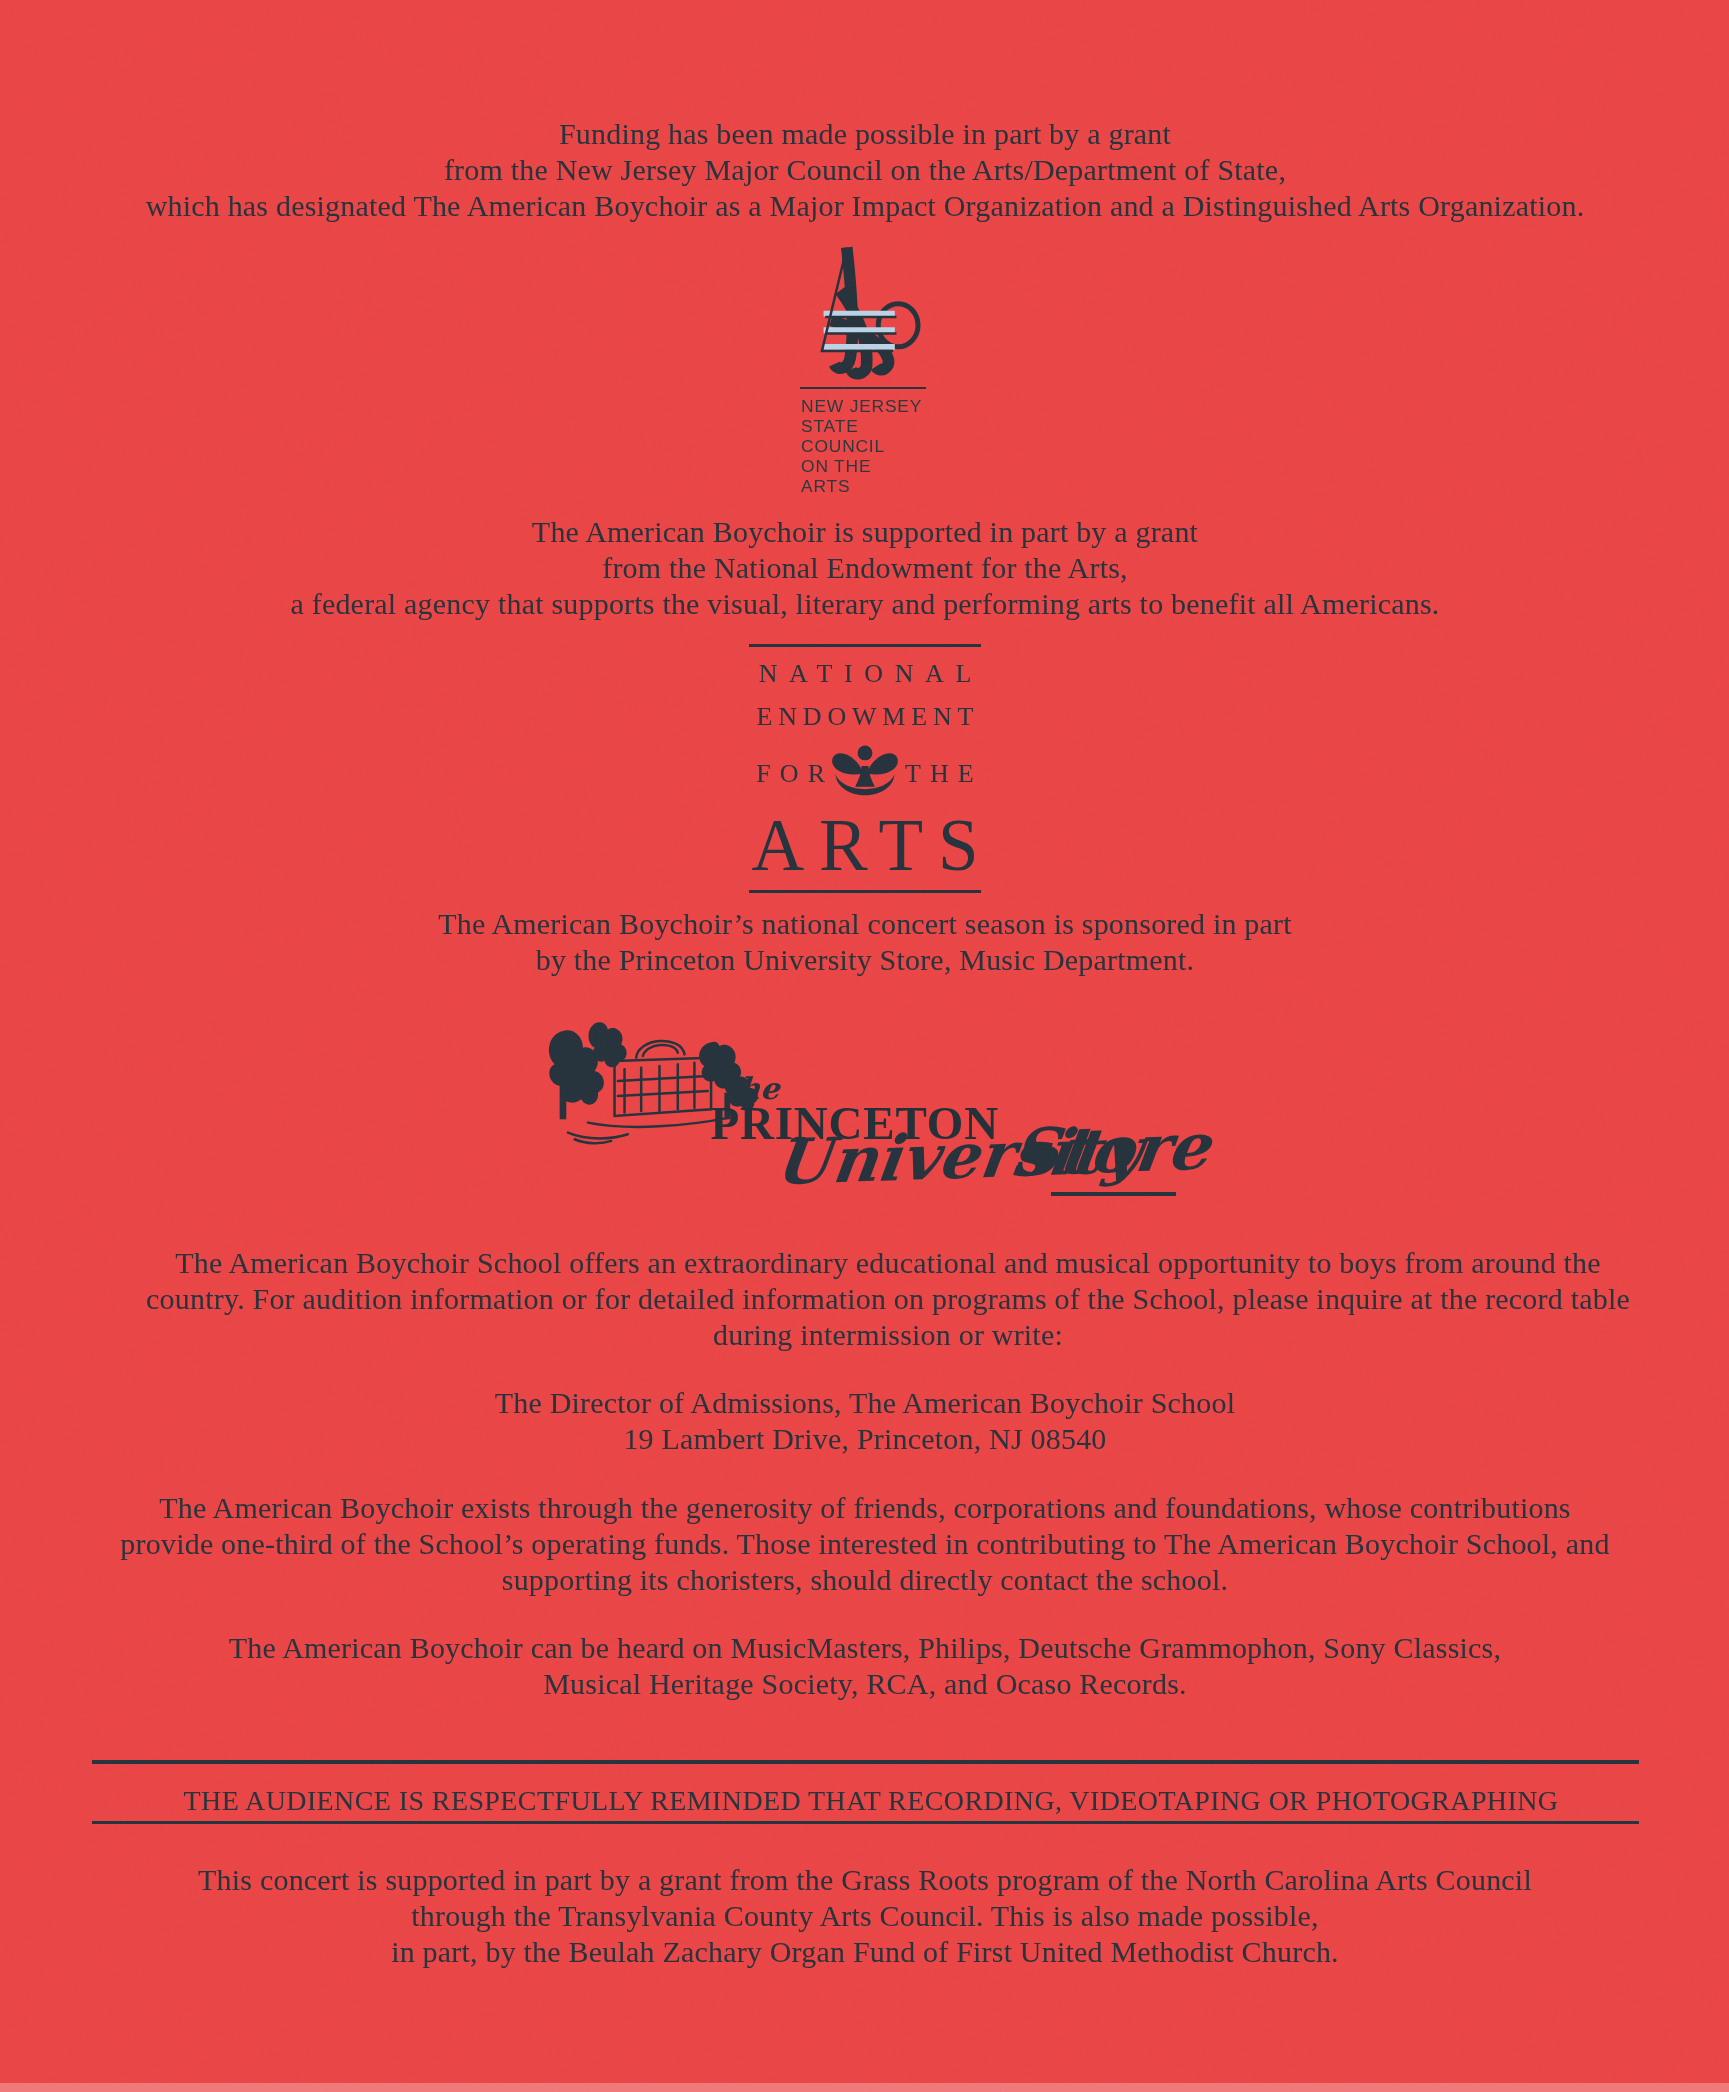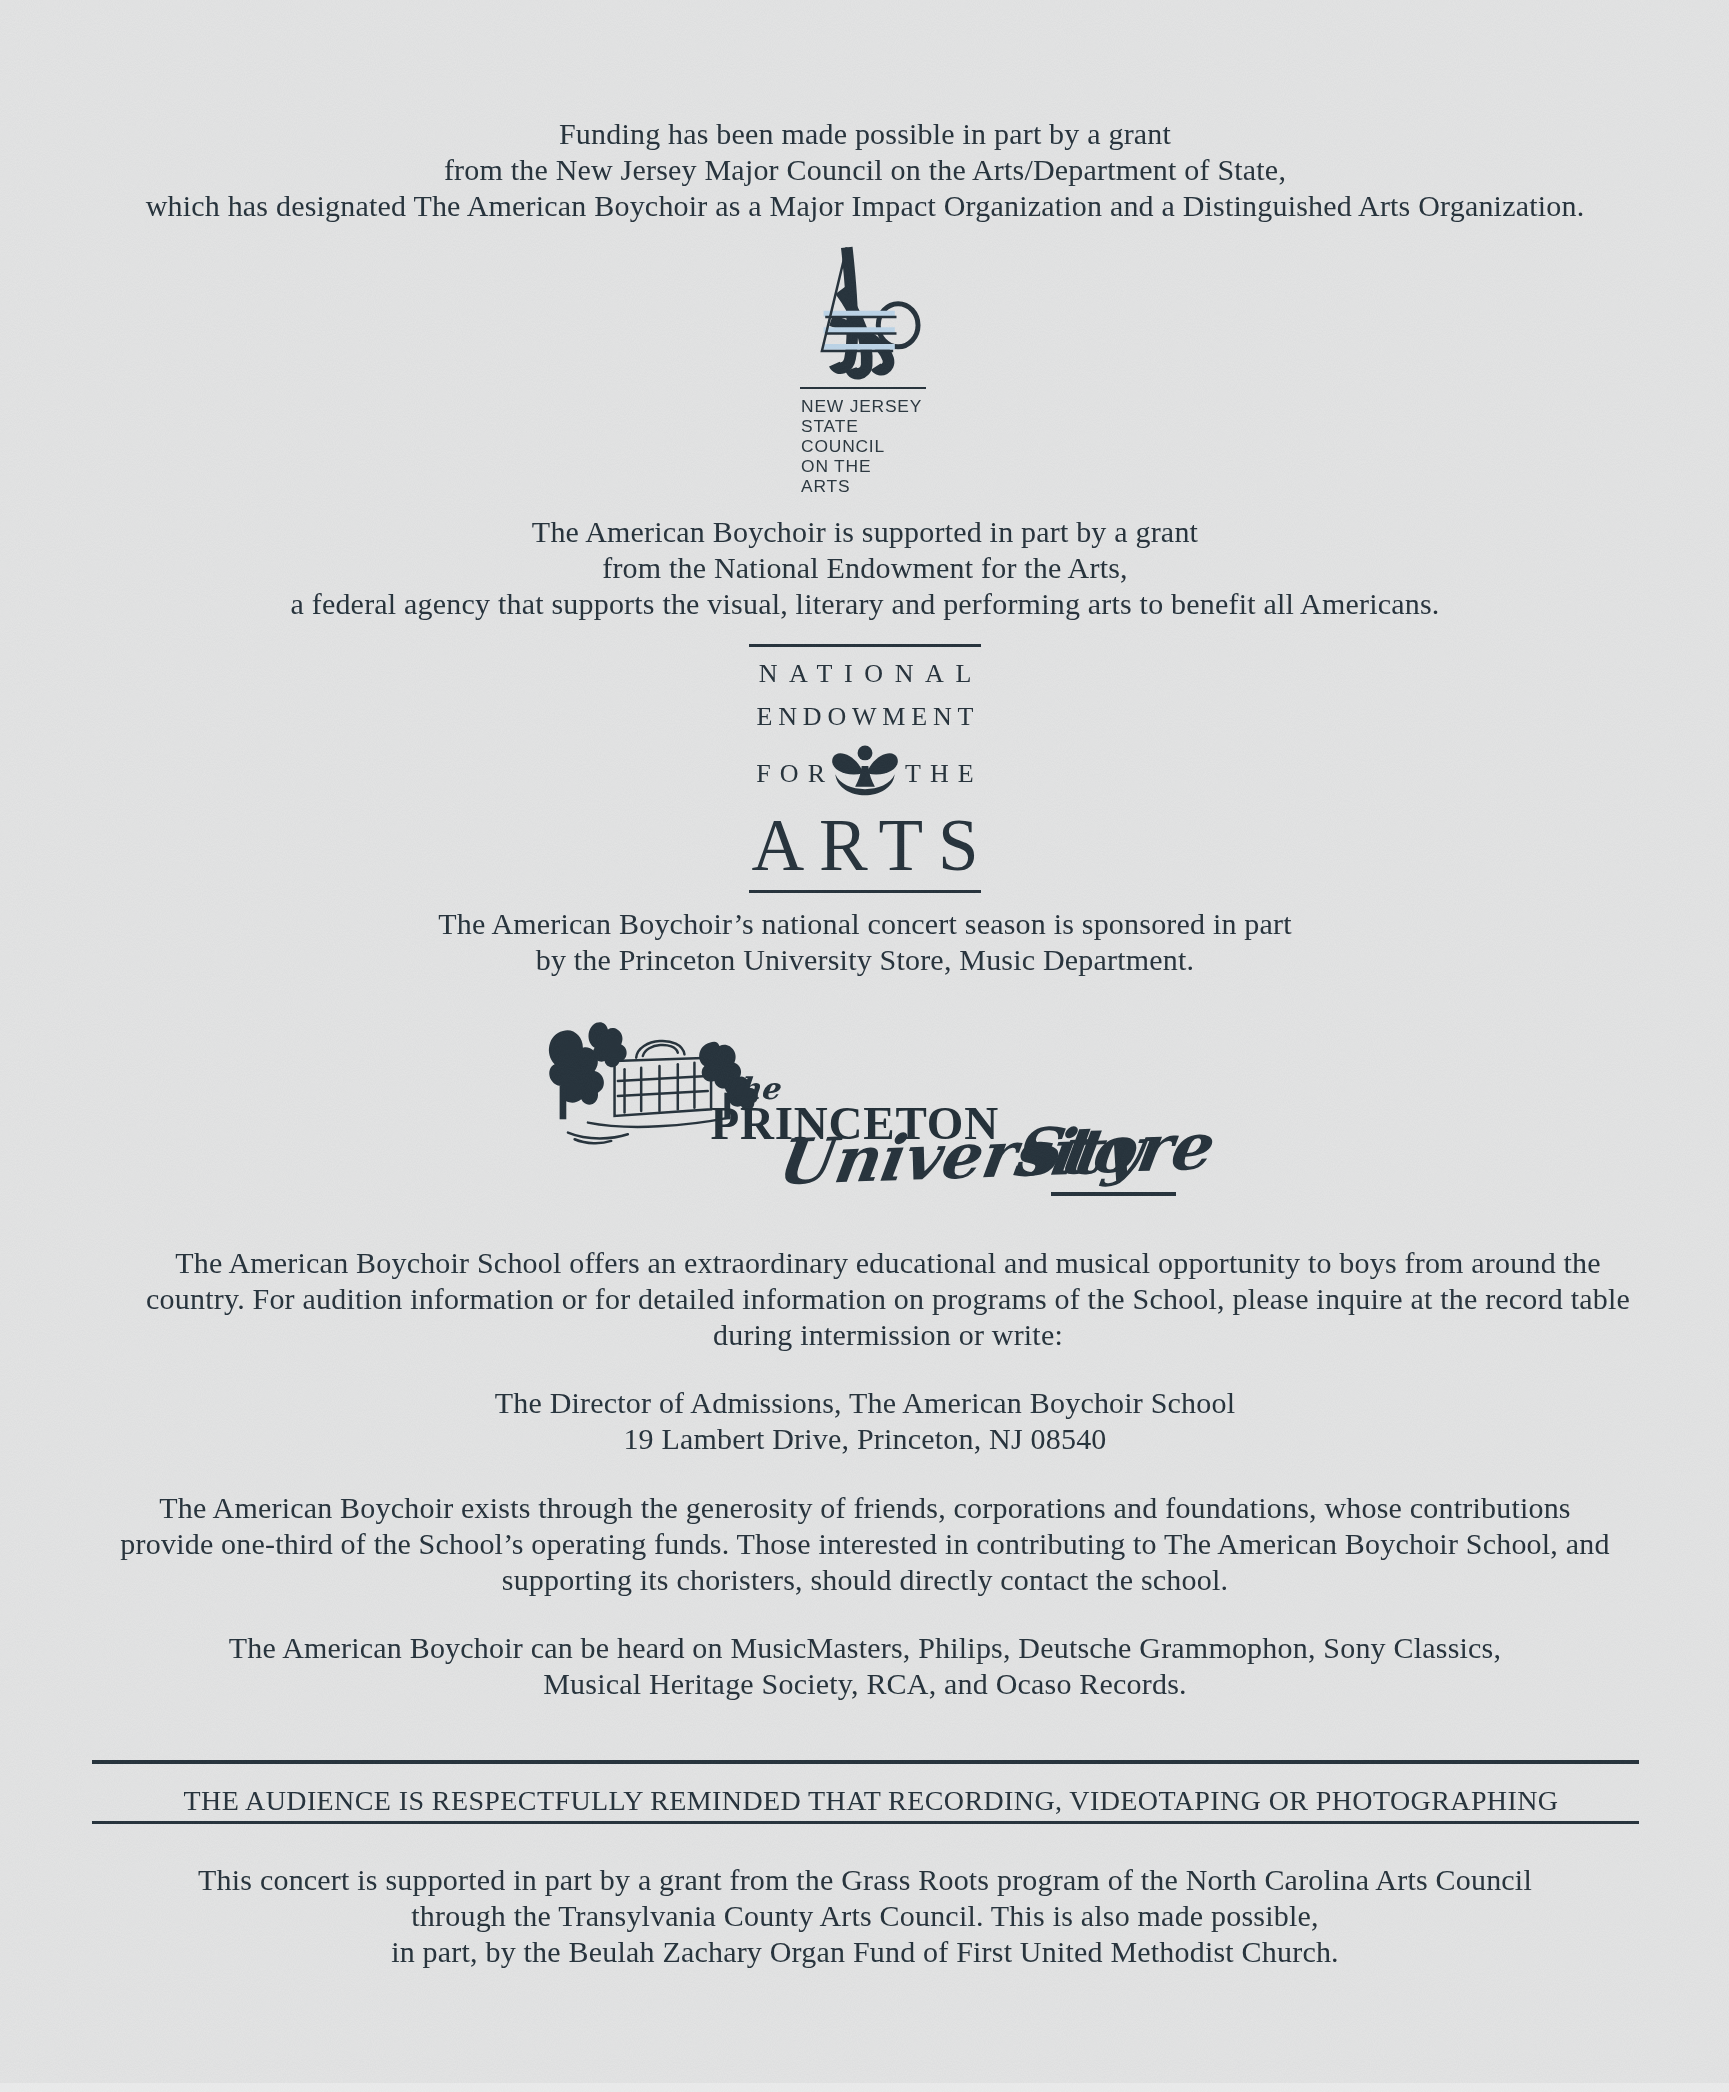--- a/index.html
+++ b/index.html
@@ -1,20 +1,20 @@
 <!DOCTYPE html>
 <html style="font-size:13.3px"><head>
 <meta charset="utf-8">
 <style>
   html,body{margin:0;padding:0;background:#9fb6c9;}
   .page{
     position:relative;
     width:1730px;height:2093px;
     margin:0 auto;
-    background:#e5e5e5;
+    background:#ef4444;
     overflow:hidden;
     font-family:"Liberation Serif","DejaVu Serif",serif;
     color:#25313a;
   }
   .texture{position:absolute;left:0;top:0;width:100%;height:100%;pointer-events:none;}
   .content{position:relative;}
   .para{ text-align:center; }
   .ln{
     font-size:30px; line-height:36px; white-space:nowrap;
     letter-spacing:0.2px;

